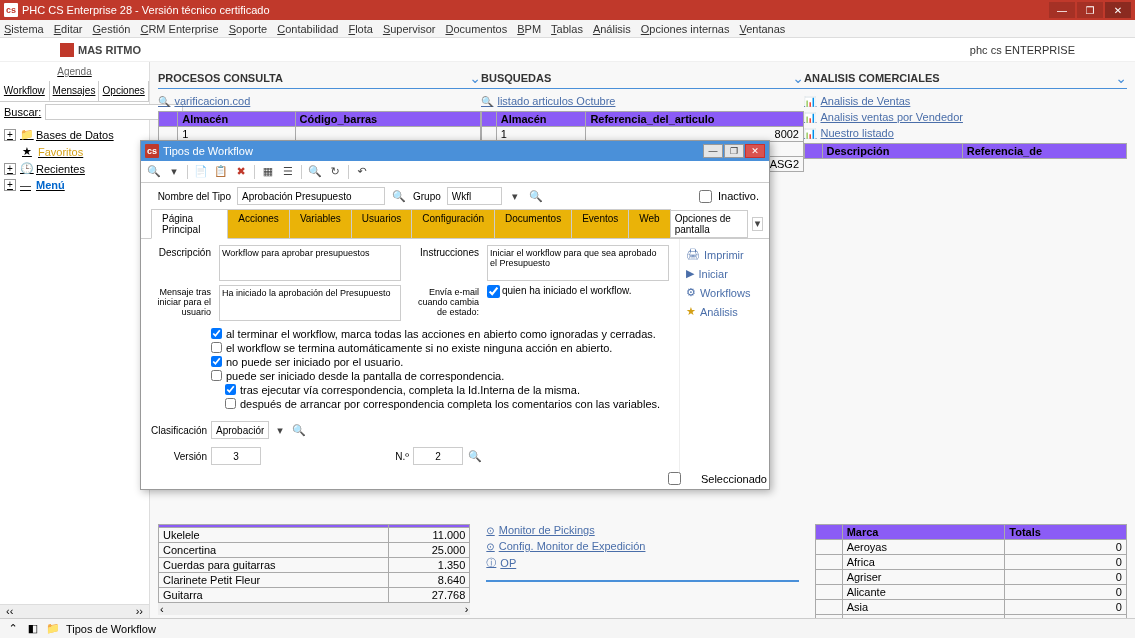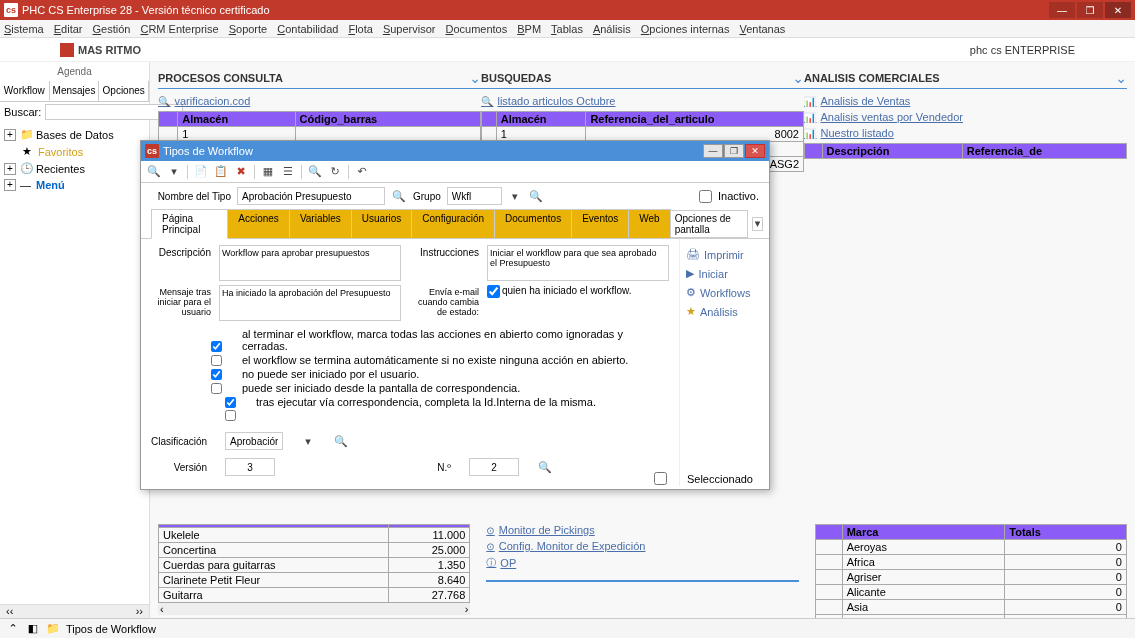--- a/index.html
+++ b/index.html
@@ -16,21 +16,21 @@
 .menubar span { color: #333; cursor: pointer; }
 .menubar span:first-letter { text-decoration: underline; }
 
 .logobar { background: #fff; height: 24px; display: flex; align-items: center; justify-content: space-between; padding: 0 60px 0 60px; border-bottom: 1px solid #f0f0f0; }
 .logo-left { display: flex; align-items: center; gap: 4px; font-size: 10px; font-weight: bold; color: #444; }
 .logo-left-icon { width: 14px; height: 14px; background: #c0392b; }
 .logo-right { font-size: 11px; color: #333; letter-spacing: 0; }
 
 .main-area { display: flex; height: 560px; background: #f8f8f8; }
 
-.sidebar { width: 150px; background: #fff; border-right: 1px solid #ddd; display: flex; flex-direction: column; position: relative; }
+.sidebar { width: 150px; background: #fff; border-right: 1px solid #ddd; display: flex; flex-direction: column; position: relative; text-decoration: underline; }
 .sidebar-tabs { display: flex; border-bottom: 1px solid #ccc; }
 .sidebar-tab { flex: 1; text-align: center; padding: 4px 2px; font-size: 10px; border-right: 1px solid #ccc; cursor: pointer; }
 .sidebar-tab.active { background: #fff; border-bottom: 1px solid #fff; }
 .sidebar-title { text-align: center; padding: 4px; font-size: 10px; color: #666; }
 .sidebar-search { display: flex; align-items: center; padding: 2px 4px; gap: 4px; }
 .sidebar-search input { flex: 1; border: 1px solid #ccc; height: 16px; padding: 0 2px; font-size: 10px; }
 .sidebar-tree { padding: 4px; }
 .tree-item { display: flex; align-items: center; gap: 4px; padding: 2px 0; cursor: pointer; }
 .tree-icon { width: 12px; height: 12px; border: 1px solid #999; text-align: center; line-height: 10px; font-size: 10px; }
 
@@ -79,28 +79,28 @@
 .modal-body { display: flex; }
 .modal-main { flex: 1; padding: 6px 10px; }
 .modal-side { width: 90px; border-left: 1px solid #eee; padding: 6px; }
 .side-link { display: flex; align-items: center; gap: 4px; font-size: 10px; color: #4a6ea9; padding: 3px 0; cursor: pointer; }
 
 .form-grid { display: grid; grid-template-columns: 60px 1fr 70px 1fr; gap: 4px 8px; align-items: start; }
 .form-grid label { font-size: 10px; text-align: right; padding-top: 2px; }
 .form-grid textarea { width: 100%; height: 36px; border: 1px solid #ccc; font-size: 9px; padding: 2px; resize: none; }
 
 .checkbox-list { padding: 6px 0 6px 60px; }
-.checkbox-item { display: flex; align-items: flex-end; gap: 20px; font-size: 10px; padding: 1px 0; }
+.checkbox-item { display: flex; align-items: flex-start; gap: 4px; font-size: 10px; padding: 1px 0; }
 .checkbox-item.indent { padding-left: 14px; }
 .checkbox-item input { width: 11px; height: 11px; }
 
-.class-row { display: flex; align-items: center; gap: 18px; padding: 4px 0; }
+.class-row { display: flex; align-items: center; gap: 4px; padding: 4px 0; }
 .class-row label { width: 56px; text-align: right; font-size: 10px; }
 
-.modal-footer { position: absolute; bottom: 4px; right: 16px; display: flex; align-items: center; gap: 20px; font-size: 10px;}
+.modal-footer { position: absolute; bottom: 4px; right: 2px; display: flex; align-items: center; gap: 20px; font-size: 10px;}
 
 .statusbar { position: fixed; bottom: 0; left: 0; right: 0; height: 20px; background: #f5f5f5; border-top: 1px solid #ccc; display: flex; align-items: center; padding: 0 6px; gap: 6px; }
 .status-icon { width: 14px; height: 14px; display: flex; align-items: center; justify-content: center; font-size: 11px; }
 
 .sidebar-expand { position: absolute; bottom: 4px; left: 0; right: 0; display: flex; justify-content: space-between; padding: 0 6px; background: #eee; border-top: 1px solid #ddd; height: 14px;}
 </style>
 </head>
 <body>
 
 <div class="titlebar">
@@ -443,20 +443,21 @@
           <div class="checkbox-item">
             <input type="checkbox" style="">
             <span>puede ser iniciado desde la pantalla de correspondencia.</span>
           </div>
           <div class="checkbox-item indent">
             <input type="checkbox" checked="" style="">
             <span>tras ejecutar vía correspondencia, completa la Id.Interna de la misma.</span>
           </div>
           <div class="checkbox-item indent">
             <input type="checkbox" style="">
+            <span>después de arrancar por correspondencia completa los comentarios con las variables.</span>
           </div>
         </div>
       <div class="class-row">
         <label>Clasificación</label>
         <input class="form-input" style="width: 58px;" value="Aprobación">
         <span class="tb-icon">▾</span>
         <span class="search-icon-sm">🔍</span>
       </div>
       <div class="class-row">
         <label>Versión</label>

